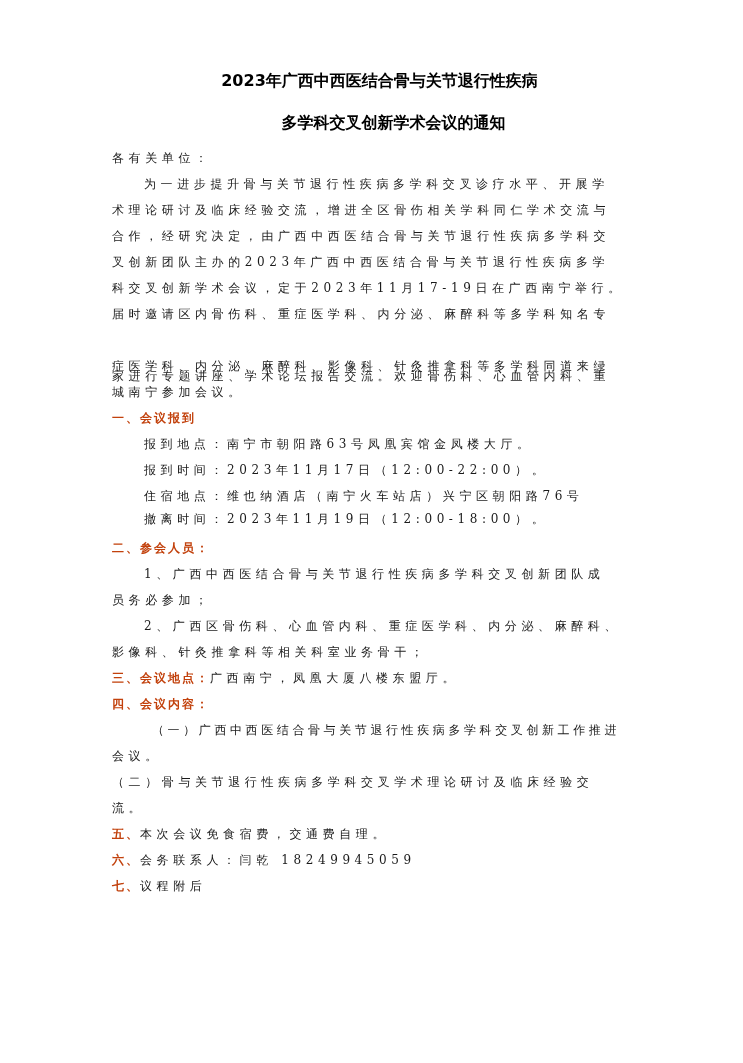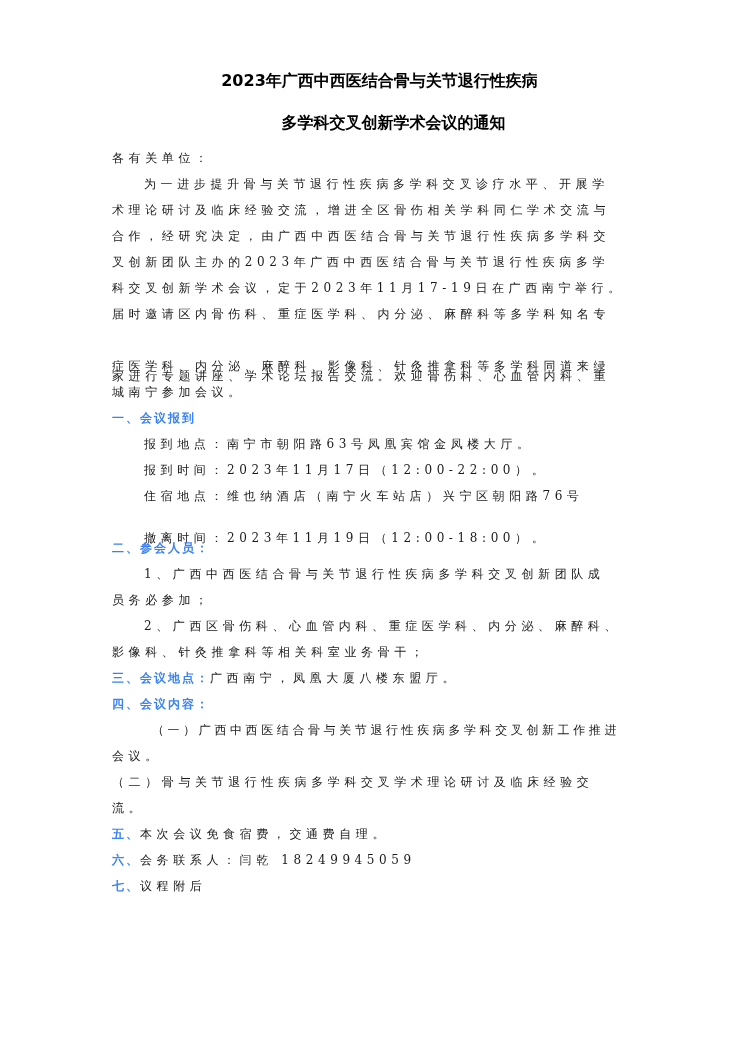--- a/index.html
+++ b/index.html
@@ -5,21 +5,21 @@
     html, body { margin: 0; padding: 0; background: #ffffff; }
     body { width: 743px; height: 1063px; position: relative; overflow: hidden;
            font-family: "DejaVu Serif", "Liberation Serif", serif; color: #111; }
     .title { position: absolute; left: 8px; width: 743px; text-align: center;
              font-family: "DejaVu Sans", "Liberation Sans", sans-serif;
              font-weight: bold; font-size: 16px; color: #000; white-space: nowrap; }
     .t1 { top: 71px; }
     .t2 { top: 113px; margin-left: 14px; }
     .line { position: absolute; left: 112px; font-size: 12px; height: 26px; line-height: 26px;
             white-space: nowrap; letter-spacing: 4.6px; color: #1a1a1a; }
-    .b { font-family: "DejaVu Sans", "Liberation Sans", sans-serif; font-weight: bold; color: #3b82f6; letter-spacing: 2px; }
+    .b { font-family: "DejaVu Sans", "Liberation Sans", sans-serif; font-weight: bold; color: #c2410c; letter-spacing: 2px; }
     .indent { left: 144px; }
   </style>
 </head>
 <body>
 
 <div>
   <div class="title t1">2023年广西中西医结合骨与关节退行性疾病</div>
   <div class="title t2">多学科交叉创新学术会议的通知</div>
 
   <div class="line" style="top:145px;">各有关单位：</div>
@@ -31,21 +31,21 @@
   <div class="line" style="top:275px;">科交叉创新学术会议，定于2023年11月17-19日在广西南宁举行。</div>
   <div class="line" style="top:301px;">届时邀请区内骨伤科、重症医学科、内分泌、麻醉科等多学科知名专</div>
   <div class="line" style="top:327px;margin-top:36px;">家进行专题讲座、学术论坛报告交流。欢迎骨伤科、心血管内科、重</div>
   <div class="line" style="top:353px;">症医学科、内分泌、麻醉科、影像科、针灸推拿科等多学科同道来绿</div>
   <div class="line" style="top:379px;">城南宁参加会议。</div>
 
   <div class="line b" style="top:405px;">一、会议报到</div>
   <div class="line indent" style="top:431px;">报到地点：南宁市朝阳路63号凤凰宾馆金凤楼大厅。</div>
   <div class="line indent" style="top:457px;">报到时间：2023年11月17日（12:00-22:00）。</div>
   <div class="line indent" style="top:483px;">住宿地点：维也纳酒店（南宁火车站店）兴宁区朝阳路76号</div>
-  <div class="line indent" style="top:525px;text-align:right;">撤离时间：2023年11月19日（12:00-18:00）。</div>
+  <div class="line indent" style="top:506px;text-align:right;">撤离时间：2023年11月19日（12:00-18:00）。</div>
 
   <div class="line b" style="top:535px;">二、参会人员：</div>
   <div class="line indent" style="top:561px;">1、广西中西医结合骨与关节退行性疾病多学科交叉创新团队成</div>
   <div class="line" style="top:587px;">员务必参加；</div>
   <div class="line indent" style="top:613px;">2、广西区骨伤科、心血管内科、重症医学科、内分泌、麻醉科、</div>
   <div class="line" style="top:639px;">影像科、针灸推拿科等相关科室业务骨干；</div>
 
   <div class="line" style="top:665px;">
     <span class="b">三、会议地点：</span><span>广西南宁，凤凰大厦八楼东盟厅。</span>
   </div>

